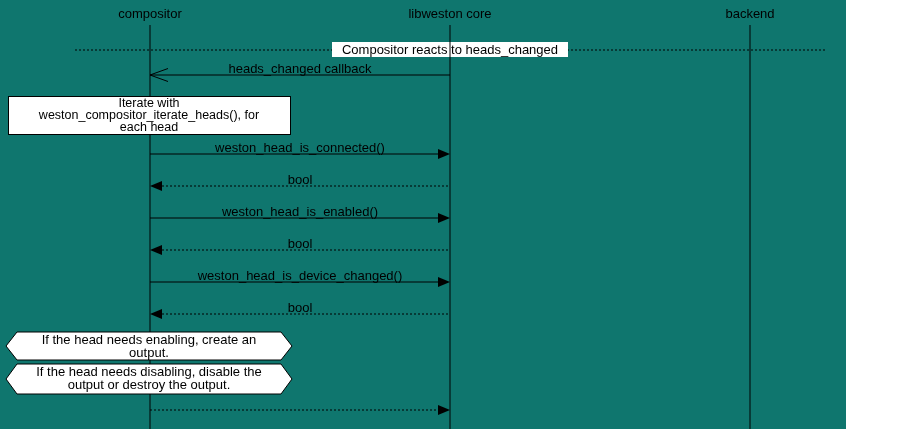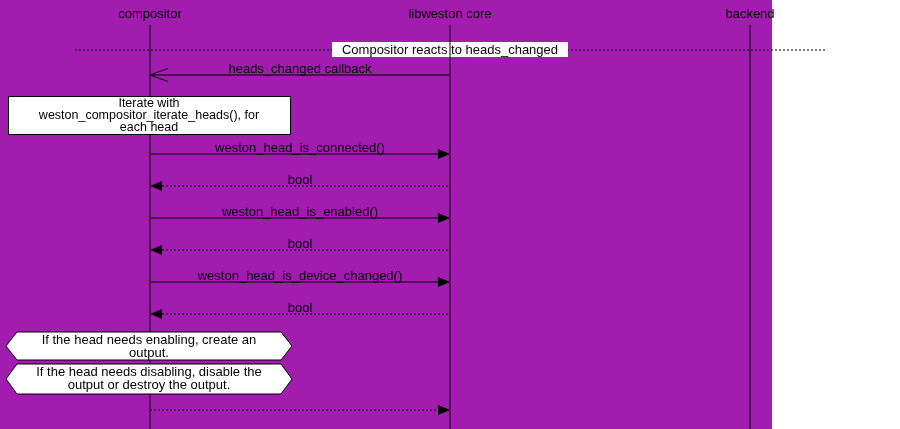--- a/index.html
+++ b/index.html
@@ -1,16 +1,16 @@
 <!DOCTYPE html>
 <html><head>
 <meta charset="utf-8">
 <style>
   html, body { margin: 0; padding: 0; background: #ffffff; }
-  .stage { width: 772px; height: 429px; position: relative; background: #a21caf; }
+  .stage { width: 846px; height: 429px; position: relative; background: #0f766e; }
   svg text {
     font-family: "Liberation Sans", "DejaVu Sans", sans-serif;
     font-size: 13px;
     fill: #000000;
   }
   svg .notetext { font-size: 12.5px; }
   .solidline { stroke: #000000; stroke-width: 1; fill: none; }
   .dotline   { stroke: #000000; stroke-width: 1; fill: none; stroke-dasharray: 2,2; }
   .filled    { fill: #000000; stroke: none; }
   .whitebox  { fill: #ffffff; stroke: #000000; stroke-width: 1; }

